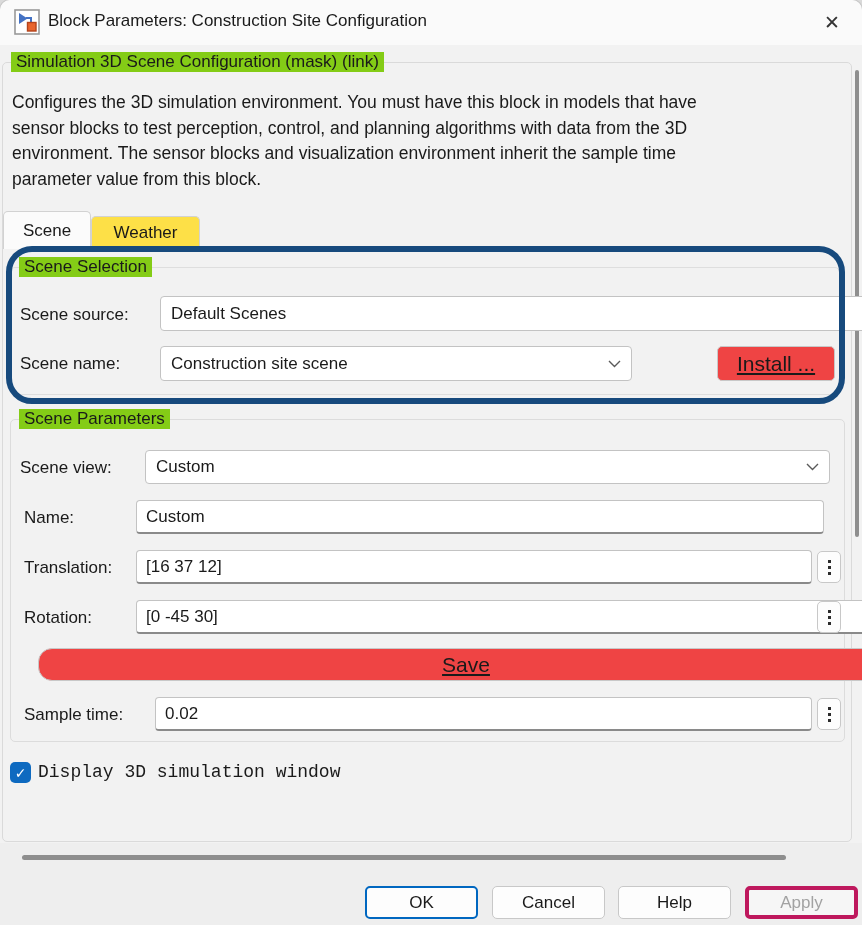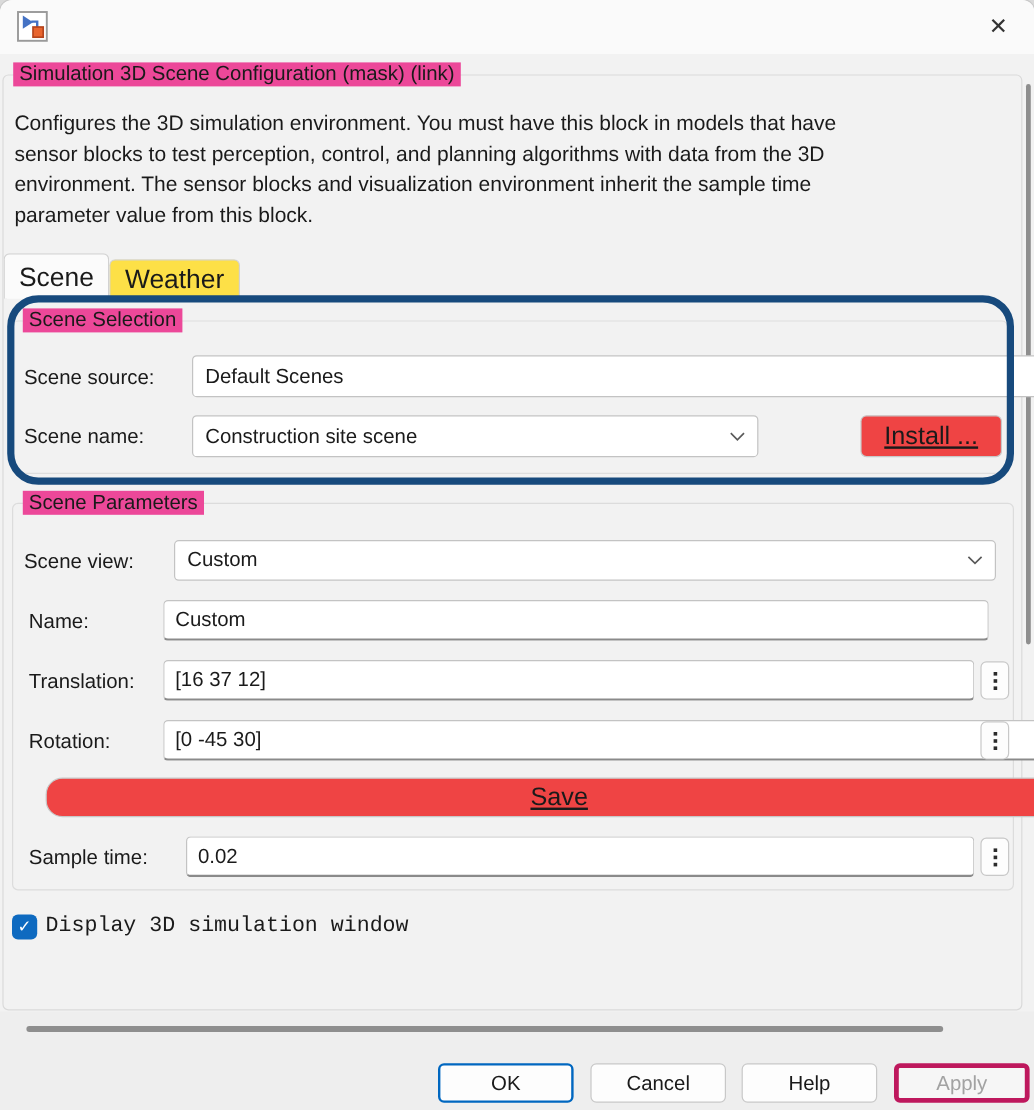--- a/index.html
+++ b/index.html
@@ -11,30 +11,30 @@
   }
   
   #titlebar{position:absolute;left:0;top:0;width:862px;height:45px;background:#fafafa;
     display:flex;align-items:center;border-radius:10px 10px 0 0;}
   #titlebar .block-icon{position:absolute;left:14px;top:9px;width:26px;height:26px;}
   #title-text{position:absolute;left:48px;top:11px;font-size:17px;}
   #close-btn{position:absolute;right:8px;top:2px;width:44px;height:40px;display:flex;
     align-items:center;justify-content:center;font-size:19px;color:#333;cursor:default;}
   
   .grp{position:absolute;border:1px solid #dadada;border-radius:5px;background:transparent;}
-  .grp-legend{position:absolute;top:-11px;left:8px;background:#ec4899;padding:0 5px;
+  .grp-legend{position:absolute;top:-11px;left:8px;background:#84cc16;padding:0 5px;
     font-size:17px;white-space:nowrap;}
   #mask-group{left:2px;top:62px;width:850px;height:780px;}
   #description{position:absolute;left:12px;top:90px;width:820px;font-size:17.5px;
     line-height:25.5px;}
   
   #vscroll{position:absolute;left:855px;top:70px;width:4px;height:467px;background:#8e8e8e;border-radius:2px;}
   #hscroll{position:absolute;left:22px;top:855px;width:764px;height:5px;background:#8e8e8e;border-radius:3px;}
   
-  .tab{position:absolute;font-size:22px;text-align:center;border:1px solid #d2d2d2;
+  .tab{position:absolute;font-size:17px;text-align:center;border:1px solid #d2d2d2;
     border-bottom:none;border-radius:5px 5px 0 0;}
   #tab-scene{left:3px;top:211px;width:88px;height:38px;background:#fbfbfb;line-height:38px;z-index:2;}
   #tab-weather{left:91px;top:216px;width:109px;height:33px;background:#fde047;line-height:31px;}
   
   #annotation{position:absolute;left:6px;top:246px;width:839px;height:158px;
     border:6px solid #174a7d;border-radius:26px;z-index:6;pointer-events:none;background:transparent;}
   
   #scene-selection-group{left:10px;top:267px;width:830px;height:128px;border-color:#dedede;}
   #scene-params-group{left:10px;top:419px;width:835px;height:323px;border-color:#dcdcdc;}
   .row-label{position:absolute;font-size:17px;white-space:nowrap;}
@@ -68,20 +68,21 @@
 
 <div id="window">
 
   <div id="titlebar">
     <svg class="block-icon" viewBox="0 0 26 26">
       <rect x="1" y="1" width="24" height="24" fill="#ffffff" stroke="#9a9a9a" stroke-width="1.6"></rect>
       <path d="M12 9 H17 V14" fill="none" stroke="#4472c4" stroke-width="2"></path>
       <polygon points="5,4 5,15 13.5,9.5" fill="#4472c4"></polygon>
       <rect x="13.5" y="13.5" width="8.5" height="8.5" fill="#e8642d" stroke="#b5441c" stroke-width="1.4"></rect>
     </svg>
+    <div id="title-text">Block Parameters: Construction Site Configuration</div>
     <div id="close-btn">✕</div>
   </div>
 
   <div id="mask-group" class="grp">
     <span class="grp-legend">Simulation 3D Scene Configuration (mask) (link)</span>
   </div>
   <div id="description">
     <div>Configures the 3D simulation environment. You must have this block in models that have</div>
     <div>sensor blocks to test perception, control, and planning algorithms with data from the 3D</div>
     <div>environment. The sensor blocks and visualization environment inherit the sample time</div>

